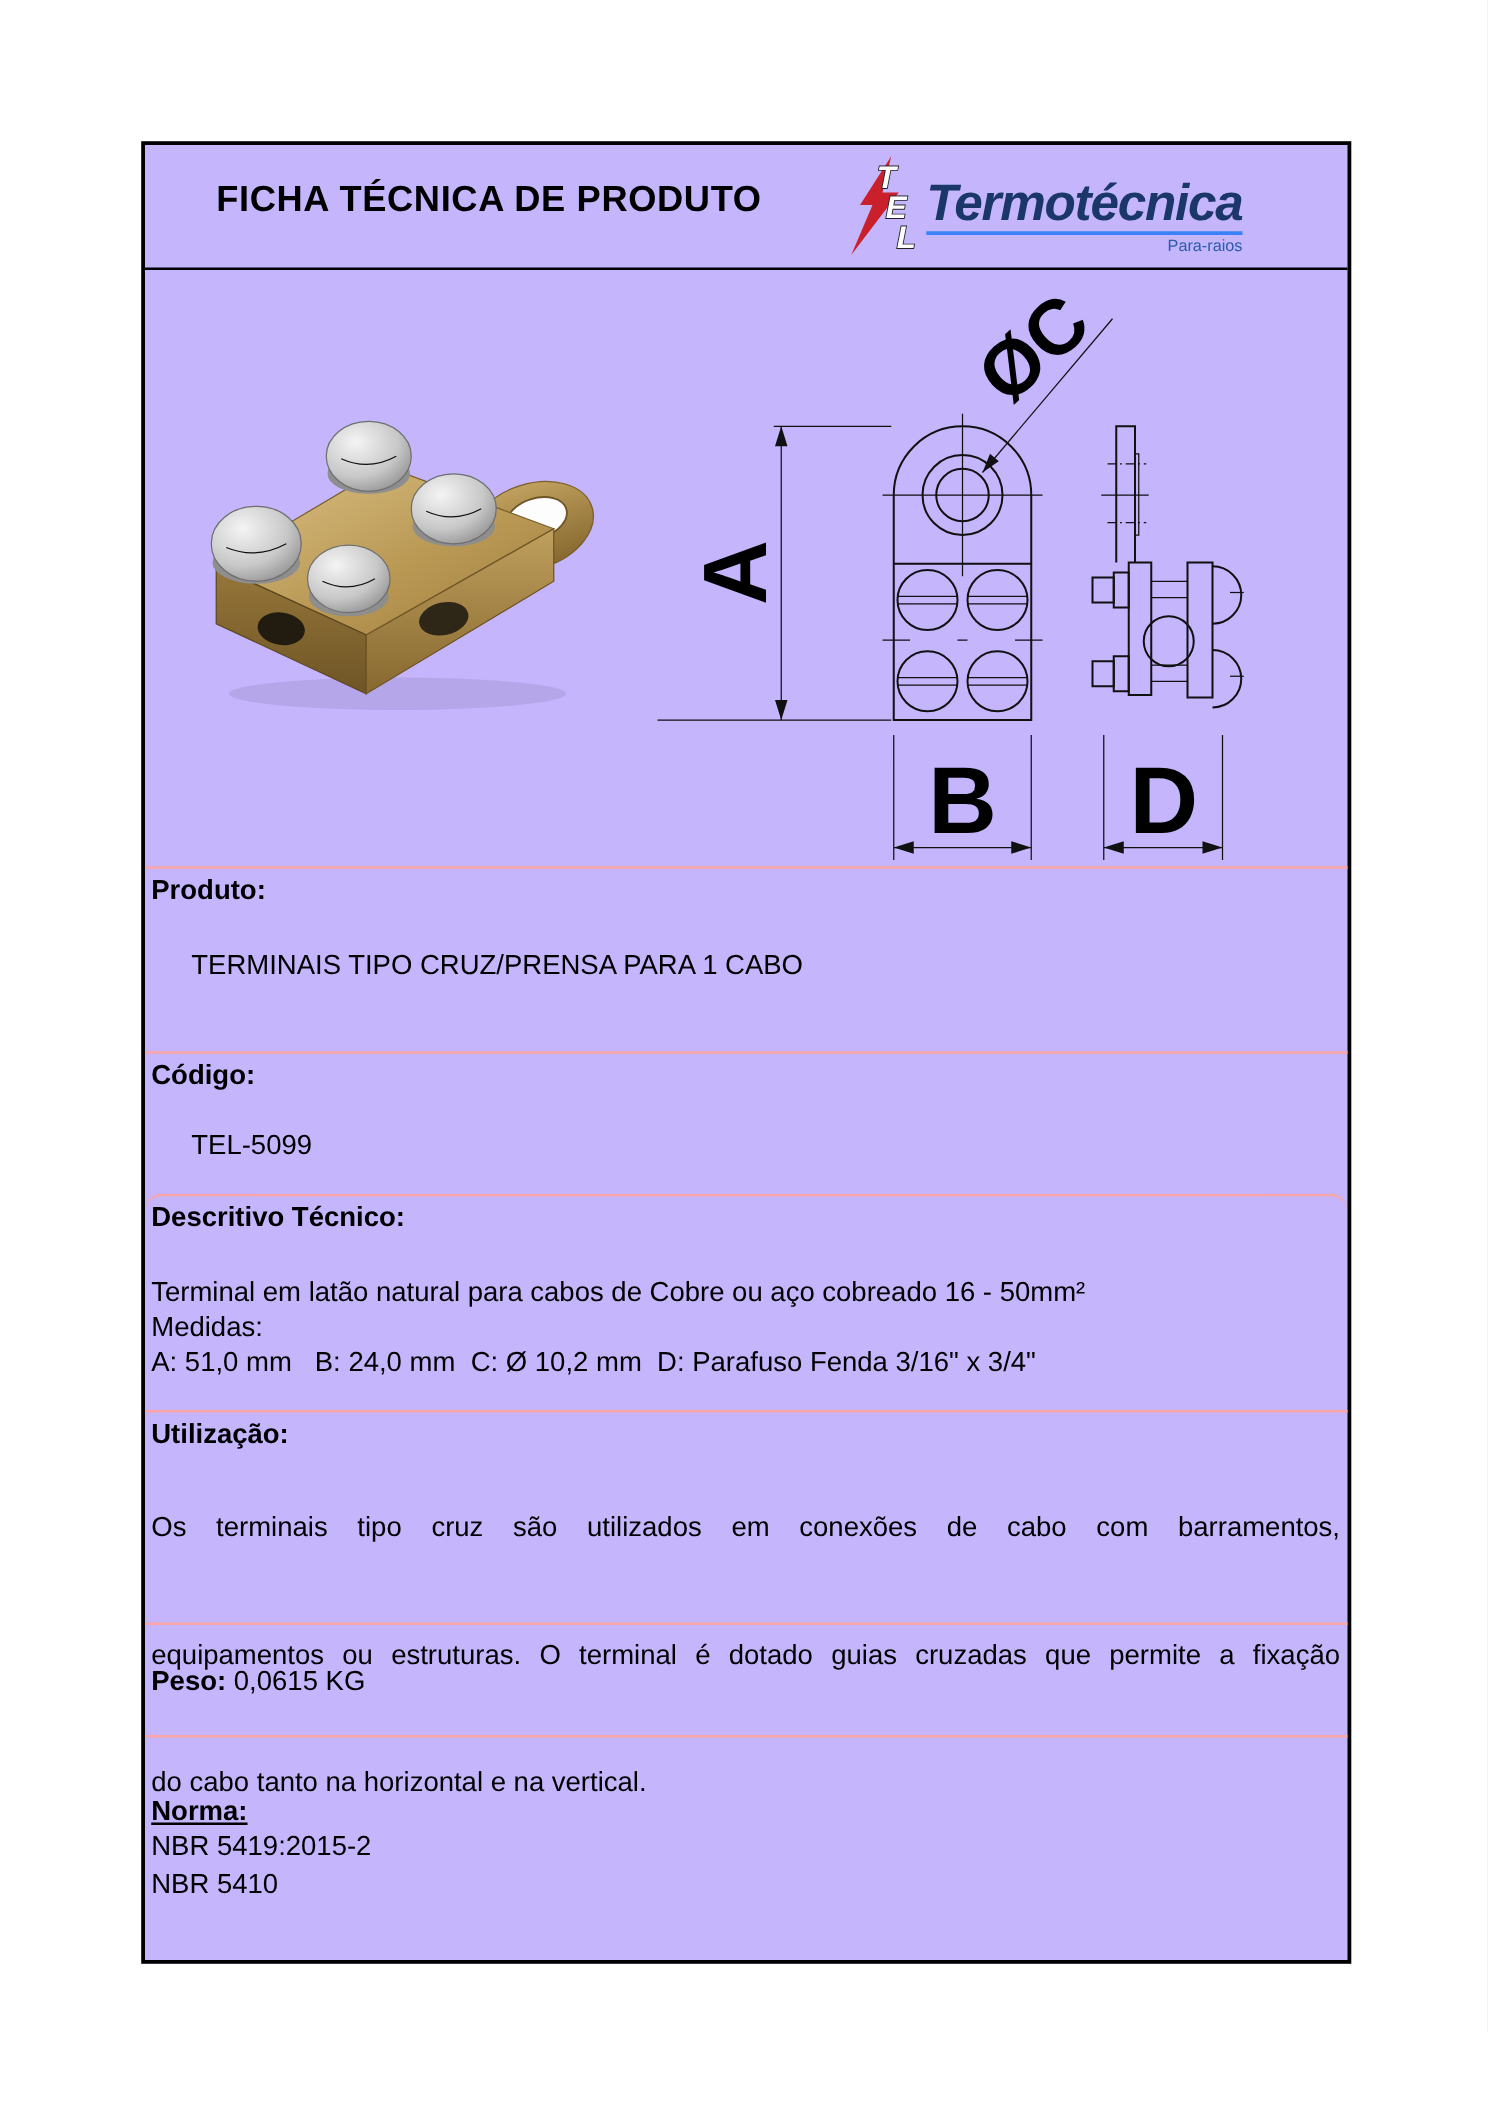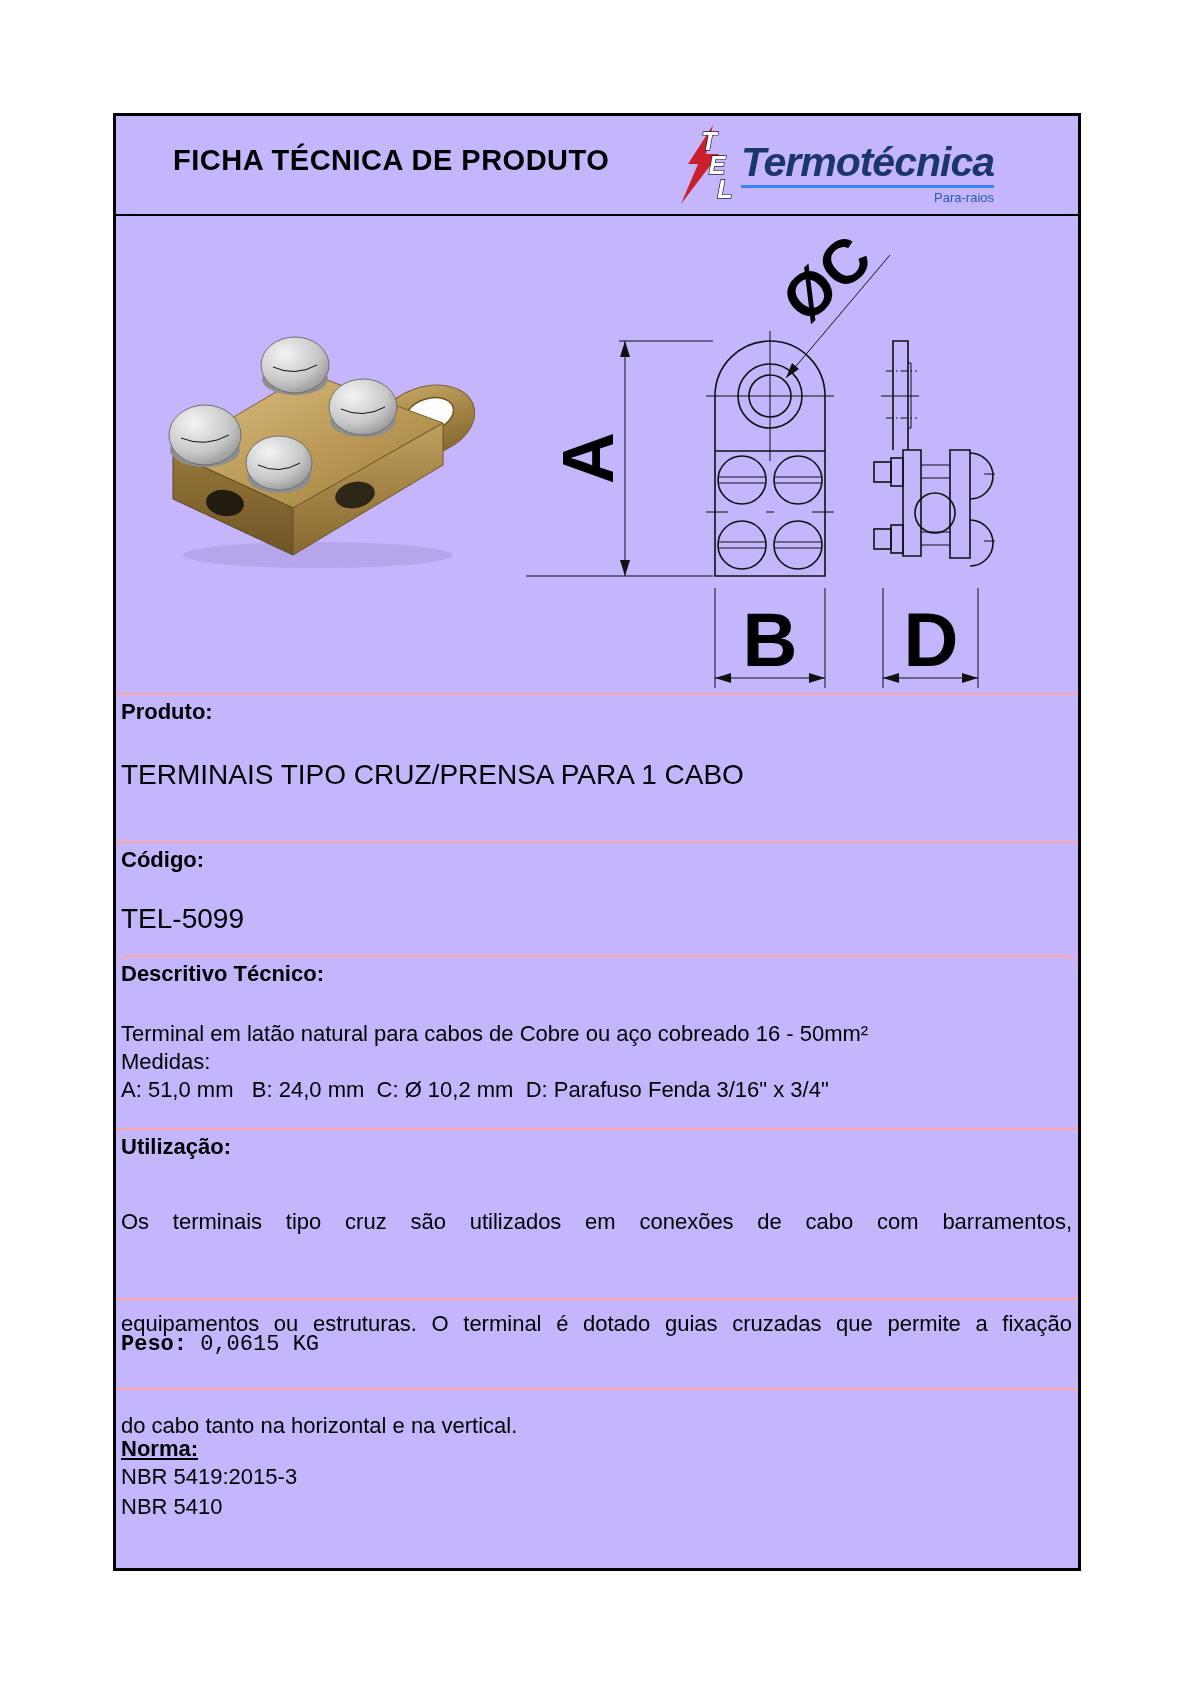--- a/index.html
+++ b/index.html
@@ -20,34 +20,34 @@
   
   .figure{position:absolute;left:0;top:100px;width:962px;height:477px;}
   .figure svg{position:absolute;left:0;top:0;}
   .draw{stroke:#111;fill:none;stroke-width:1.6px;}
   .thin{stroke:#111;fill:none;stroke-width:1px;}
   .dimtxt{font-family:"Liberation Sans","DejaVu Sans",sans-serif;font-weight:bold;fill:#000;}
 
   
   .sec{position:absolute;left:0;width:962px;border-top:2px solid #fca5a5;box-sizing:border-box;padding:0 6px 0 5px;}
   .sec-label{font-weight:bold;font-size:22px;padding-top:4px;}
-  .sec-value{font-size:28px;}
+  .sec-value{font-size:22px;margin-left:32px;}
   .s-produto{top:577px;height:148px;}
   .s-produto .sec-value{margin-top:34px;}
   .s-codigo{top:725px;height:114px;}
   .s-codigo .sec-value{margin-top:30px;}
   .s-descritivo{top:839px;height:171px;border-radius:14px;}
   .s-descritivo .lines{margin-top:33px;}
   .s-descritivo .ln{font-size:22px;line-height:28px;white-space:pre-wrap;}
   .s-utilizacao{top:1012px;height:172px;}
   .s-utilizacao .lines{margin-top:35px;}
   .s-utilizacao .ln{font-size:22px;line-height:27px;margin-top:48px;}
   .just{text-align:justify;}
   .just::after{content:"";display:inline-block;width:100%;}
-  .s-peso{top:1182px;height:106px;font-family:Liberation Mono, monospace;}
+  .s-peso{top:1182px;height:106px;}
   .s-peso .inline-row{padding-top:32px;font-size:22px;}
   .s-norma{top:1272px;height:180px;}
   .s-norma .sec-label{padding-top:46px;text-decoration:underline;}
   .s-norma .ln{font-size:22px;line-height:30px;}
 </style>
 </head>
 <body>
 
 <div class="page">
   <div class="doc">
@@ -235,18 +235,18 @@
 
     <div class="sec s-peso">
       <div class="inline-row">
         <span style="font-weight:bold">Peso:</span>
         <span>0,0615 KG</span>
       </div>
     </div>
 
     <div class="sec s-norma">
       <div class="sec-label">Norma:</div>
-      <div class="ln">NBR 5419:2015-3</div>
+      <div class="ln">NBR 5419:2015-2</div>
       <div class="ln">NBR 5410</div>
     </div>
 
   </div>
 </div>
 
 </body></html>

